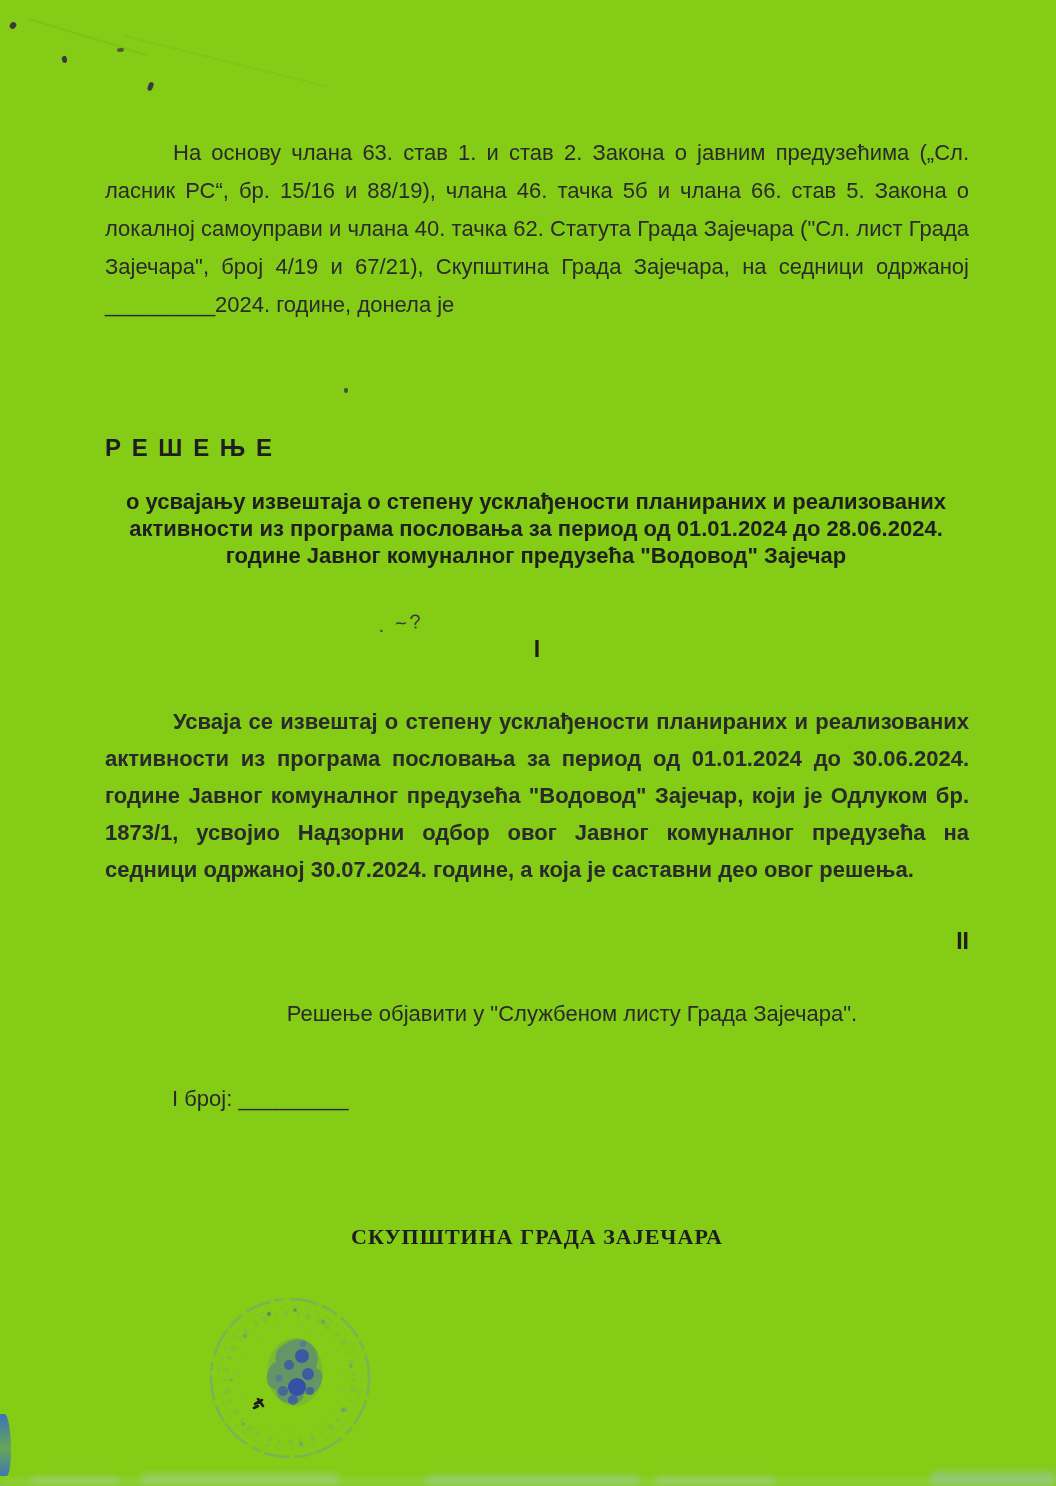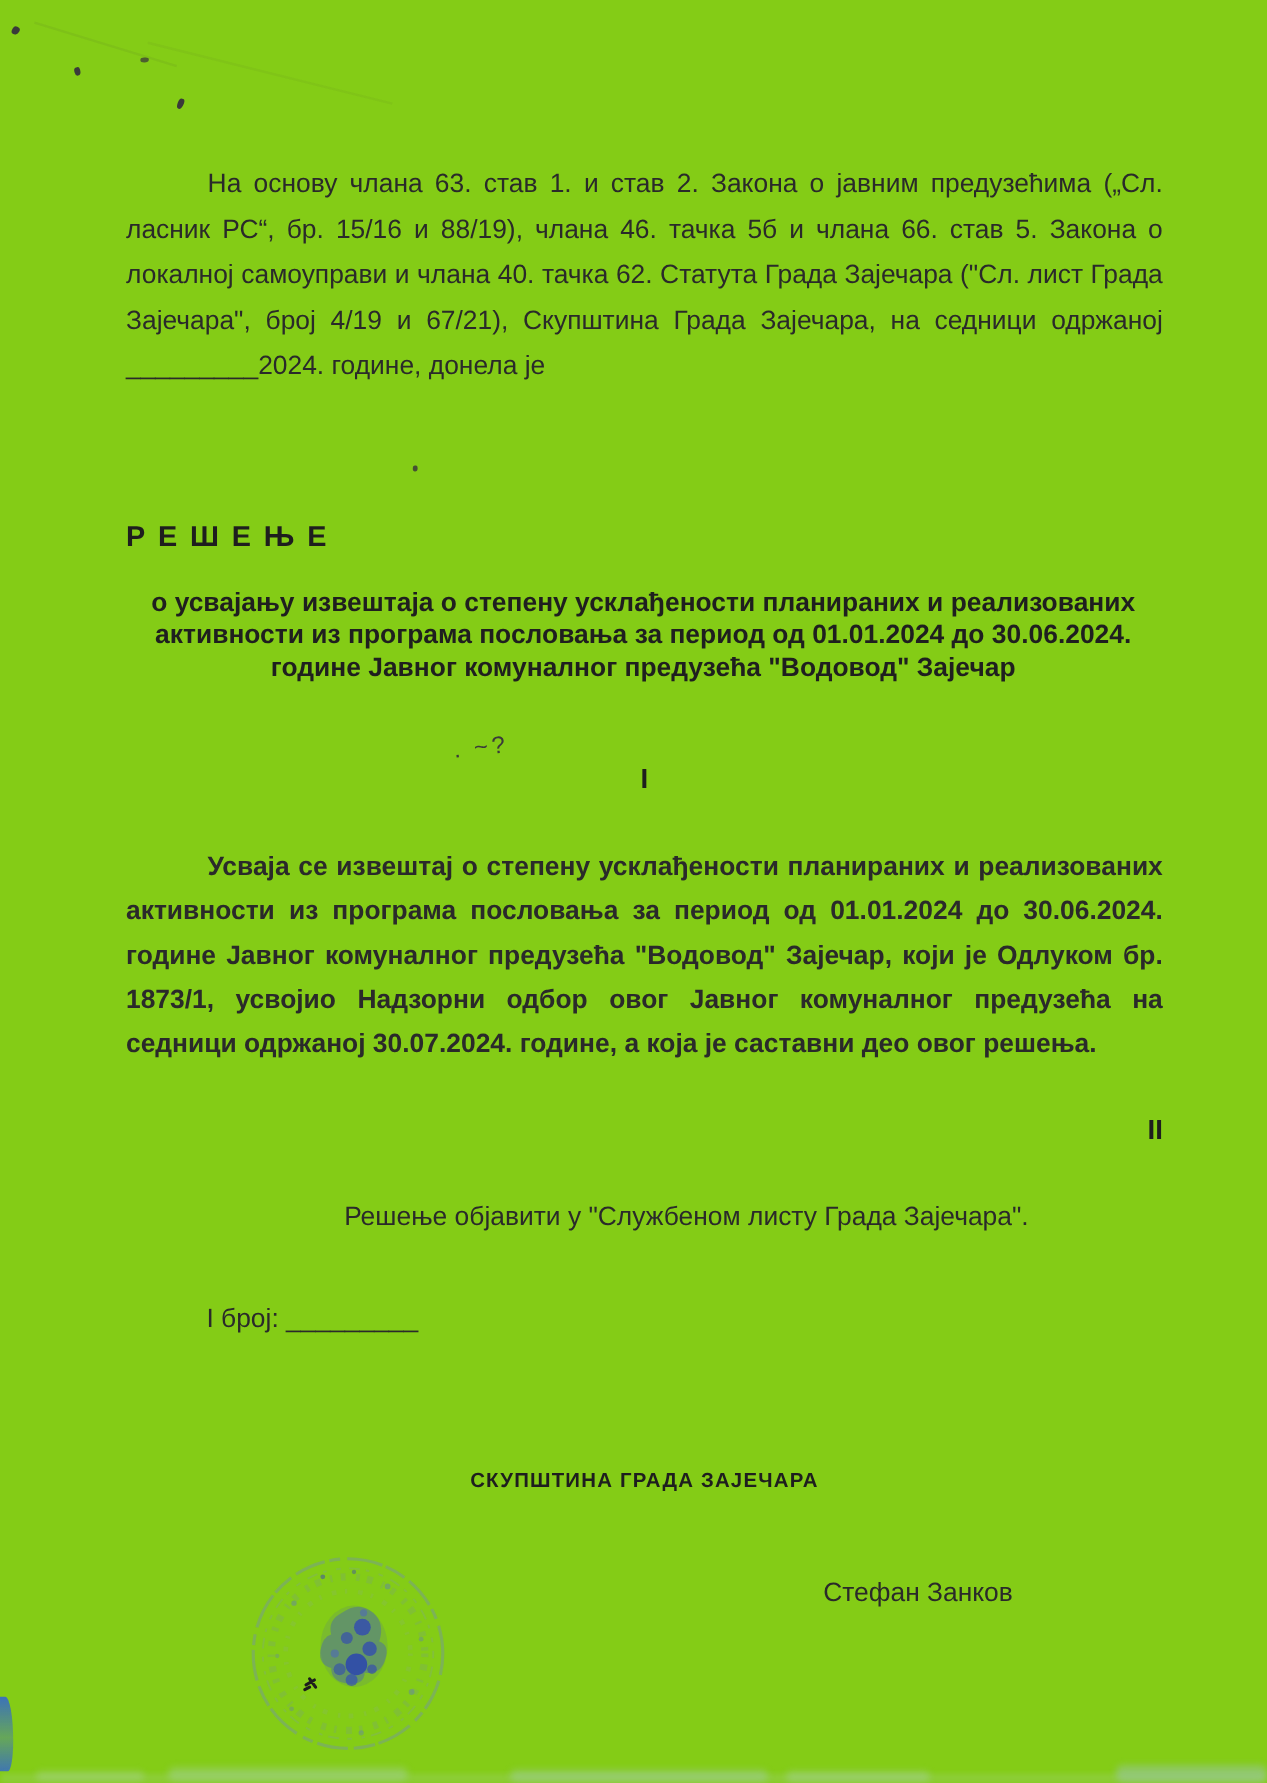--- a/index.html
+++ b/index.html
@@ -36,22 +36,23 @@
   .numeral-1 { top:636px; }
   .numeral-2 { top:928px;text-align:right; }
   .publish-line {
     position:absolute; left:140px; width:864px; top:1001px;
     text-align:center; font-size:22px; color:#2a2a2a;
   }
   .case-number { position:absolute; left:172px; top:1086px; font-size:22px; color:#2a2a2a; }
   .place-date  { position:absolute; left:172px; top:1149px; font-size:22px; color:#2a2a2a; }
   .assembly {
     position:absolute; left:105px; width:864px; top:1224px;
-    text-align:center; font-weight:bold; font-size:17px; letter-spacing:1px;
+    text-align:center; font-weight:bold; font-size:22px; letter-spacing:1px;
     color:#1e1e1e;
+    font-family:Liberation Serif, serif;
   }
   .signature { position:absolute; left:618px; top:1299px; width:294px; text-align:center; }
   .signature .sig-title { font-weight:bold; font-size:22px; letter-spacing:2px; color:#1e1e1e; }
   .signature .sig-name  { margin-top:15px; font-size:22px; color:#2a2a2a; }
   .handwritten-mark {
     position:absolute; left:378px; top:612px; font-size:20px; color:#3a3a3a;
     transform:rotate(-6deg); letter-spacing:3px;
   }
   
   .speck { position:absolute; background:#3a3a3a; border-radius:50% 40% 60% 50%; }
@@ -92,36 +93,35 @@
   <div class="speck speck-c"></div>
   <div class="speck speck-d"></div>
   <div class="pencil-line"></div>
   <div class="pencil-line2"></div>
 
   <div class="para para1">На основу члана 63. став 1. и став 2. Закона о јавним предузећима („Сл. ласник РС“, бр. 15/16 и 88/19), члана 46. тачка 5б и члана 66. став 5. Закона о локалној самоуправи и члана 40. тачка 62. Статута Града Зајечара ("Сл. лист Града Зајечара", број 4/19 и 67/21), Скупштина Града Зајечара, на седници одржаној _________2024. године, донела је</div>
 
   <div class="speck speck-e"></div>
 
   <div class="doc-title">Р Е Ш Е Њ Е</div>
-  <div class="doc-subtitle">о усвајању извештаја о степену усклађености планираних и реализованих активности из програма пословања за период од 01.01.2024 до 30.06.2024. године Јавног комуналног предузећа "Водовод" Зајечар</div>
+  <div class="doc-subtitle">о усвајању извештаја о степену усклађености планираних и реализованих активности из програма пословања за период од 01.01.2024 до 28.06.2024. године Јавног комуналног предузећа "Водовод" Зајечар</div>
 
   <div class="handwritten-mark">. ~?</div>
 
   <div class="numeral numeral-1">I</div>
   <div class="para para2">Усваја се извештај о степену усклађености планираних и реализованих активности из програма пословања за период од 01.01.2024 до 30.06.2024. године Јавног комуналног предузећа "Водовод" Зајечар, који је Одлуком бр. 1873/1, усвојио Надзорни одбор овог Јавног комуналног предузећа на седници одржаној 30.07.2024. године, а која је саставни део овог решења.</div>
 
   <div class="numeral numeral-2">II</div>
   <div class="publish-line">Решење објавити у "Службеном листу Града Зајечара".</div>
 
   <div class="case-number">I број: _________</div>
 
   <div class="assembly">СКУПШТИНА ГРАДА ЗАЈЕЧАРА</div>
 
   <div class="signature">
-    <div class="sig-name">Стефан Занков</div>
   </div>
 
   <div class="stamp-wrap">
     <svg width="170" height="172" viewBox="0 0 170 172">
       <g>
         <circle cx="85" cy="86" r="79" fill="none" stroke="#6d83cf" stroke-width="2.6" opacity="0.34" stroke-dasharray="18 5 26 4 9 6 30 3"></circle>
         <circle cx="85" cy="86" r="71" fill="none" stroke="#7d90d4" stroke-width="1.6" opacity="0.20" stroke-dasharray="4 7 9 5 3 8"></circle>
 
         <circle cx="85" cy="86" r="64" fill="none" stroke="#7285cf" stroke-width="6" opacity="0.16" stroke-dasharray="3 6 5 8 2 7 4 9"></circle>
         <circle cx="85" cy="86" r="52" fill="none" stroke="#8a9ad8" stroke-width="4" opacity="0.12" stroke-dasharray="2 9 4 7"></circle>

